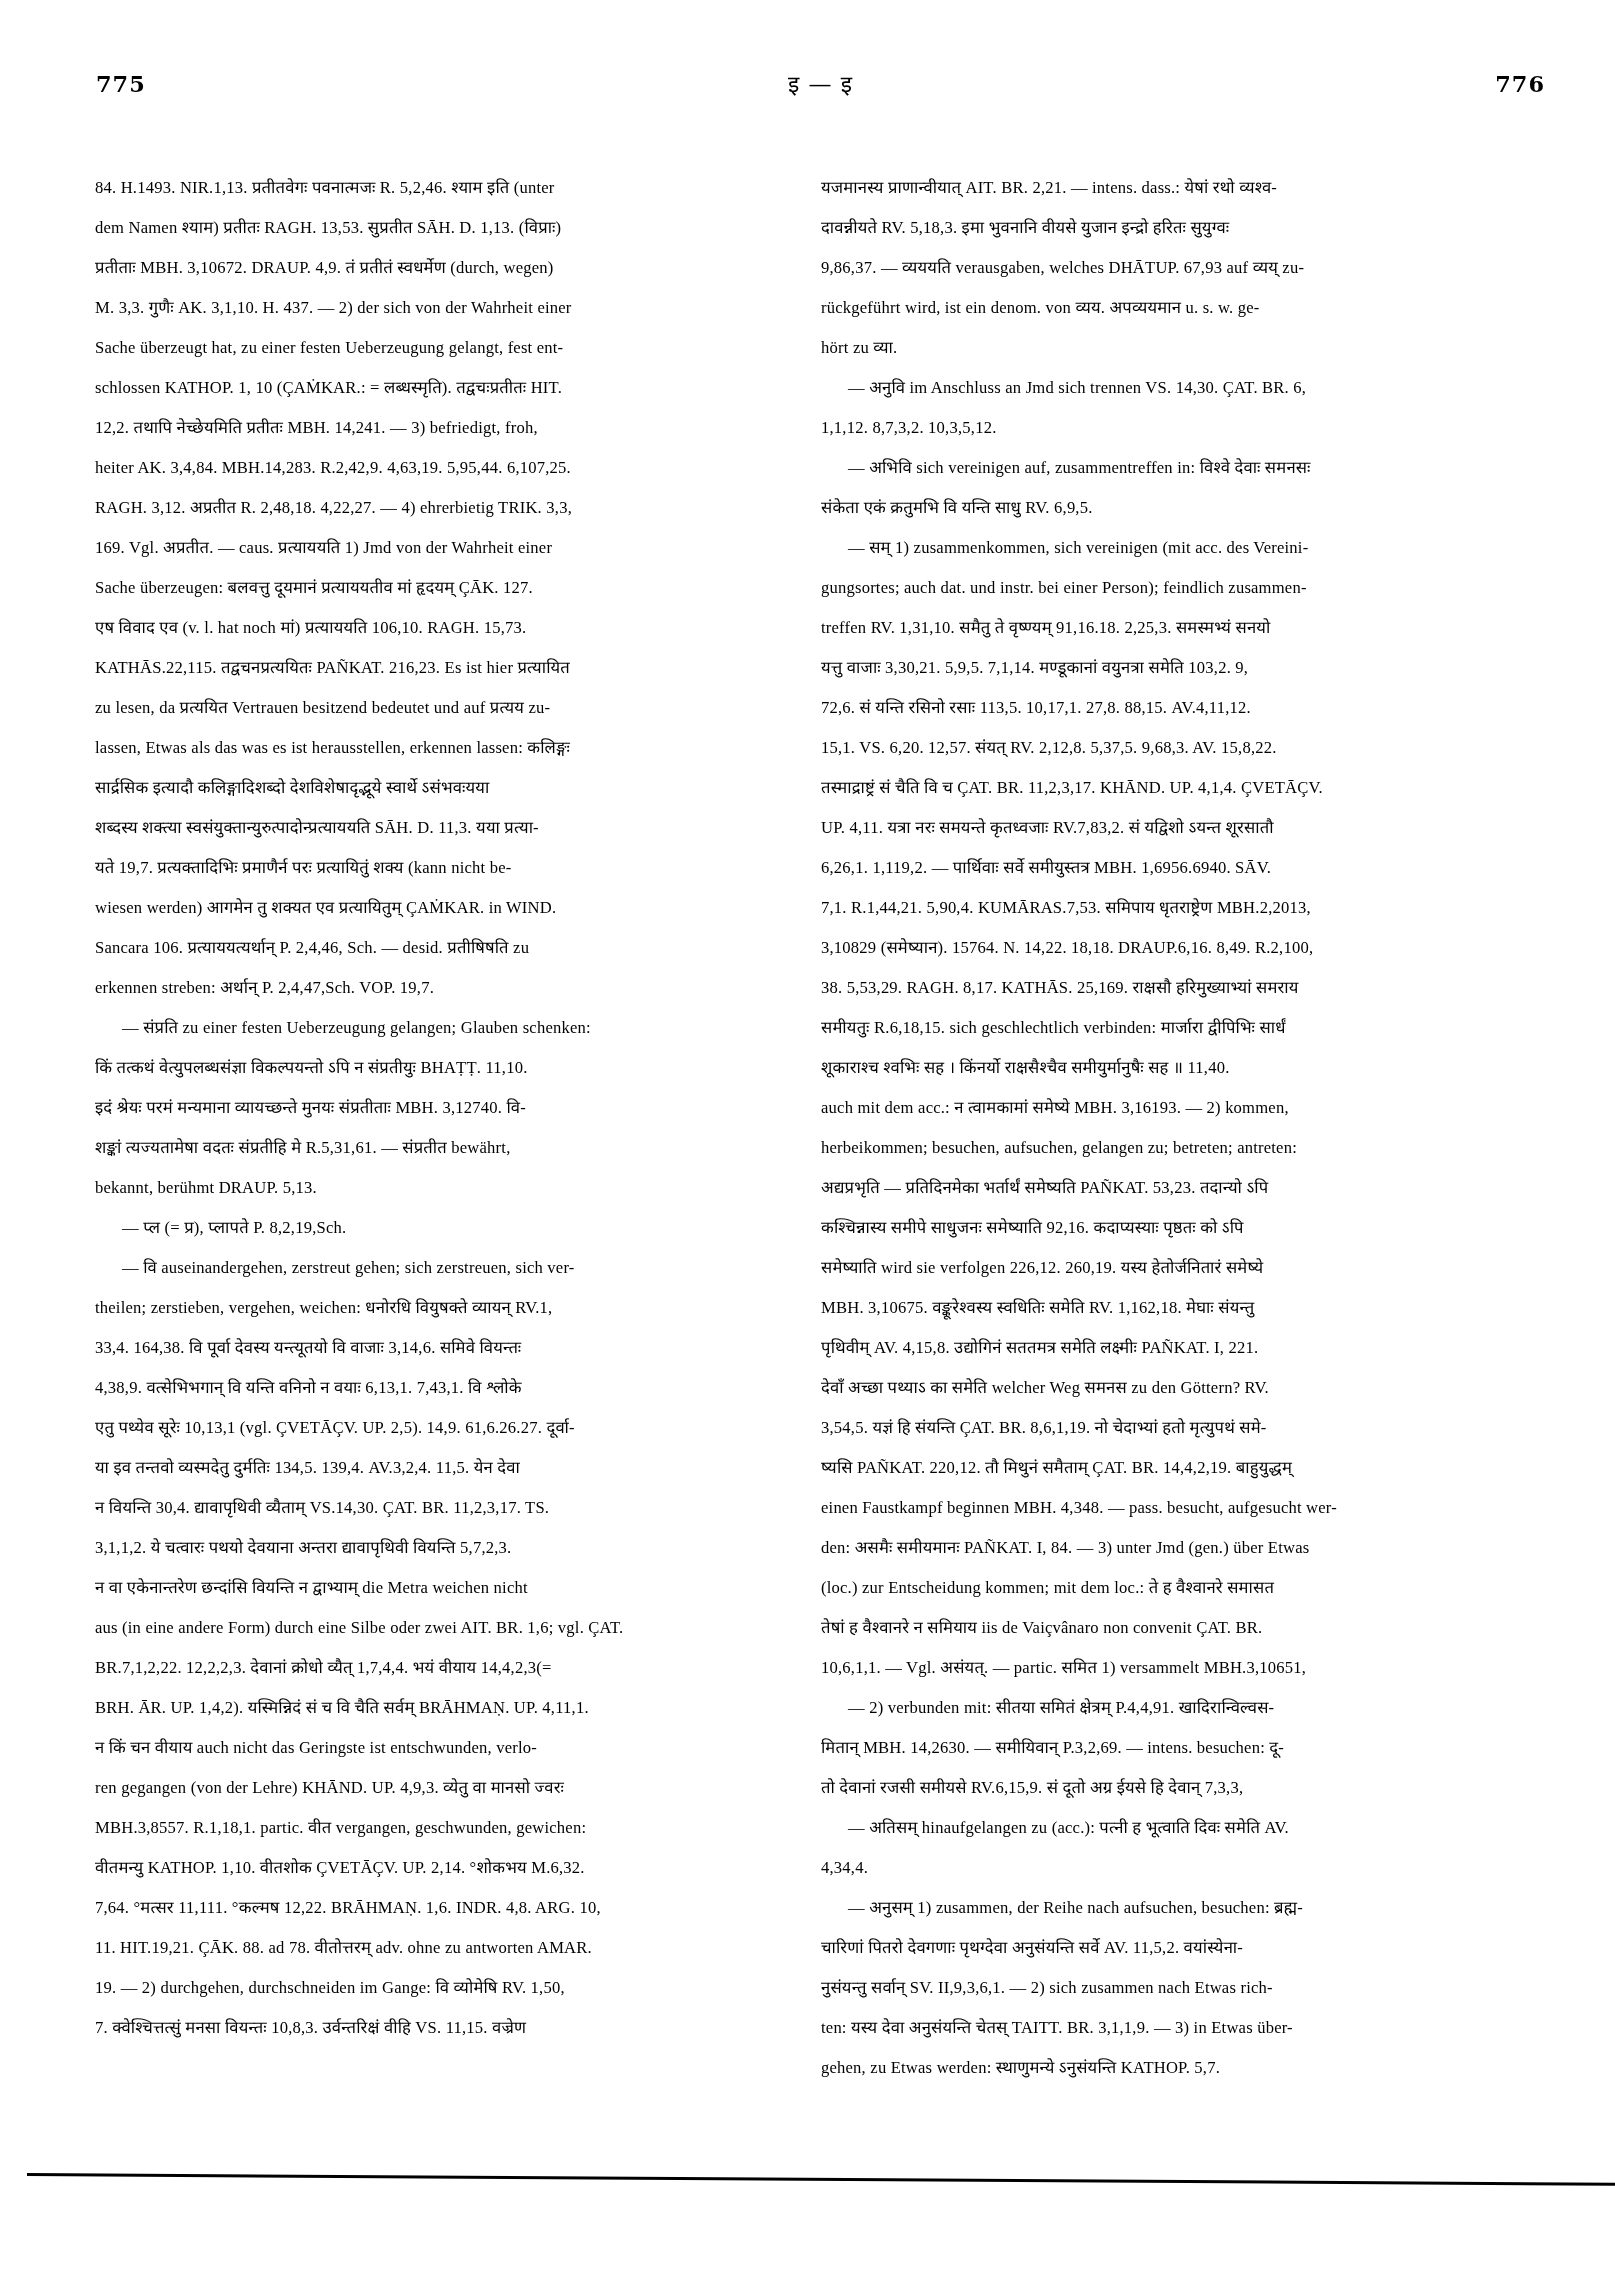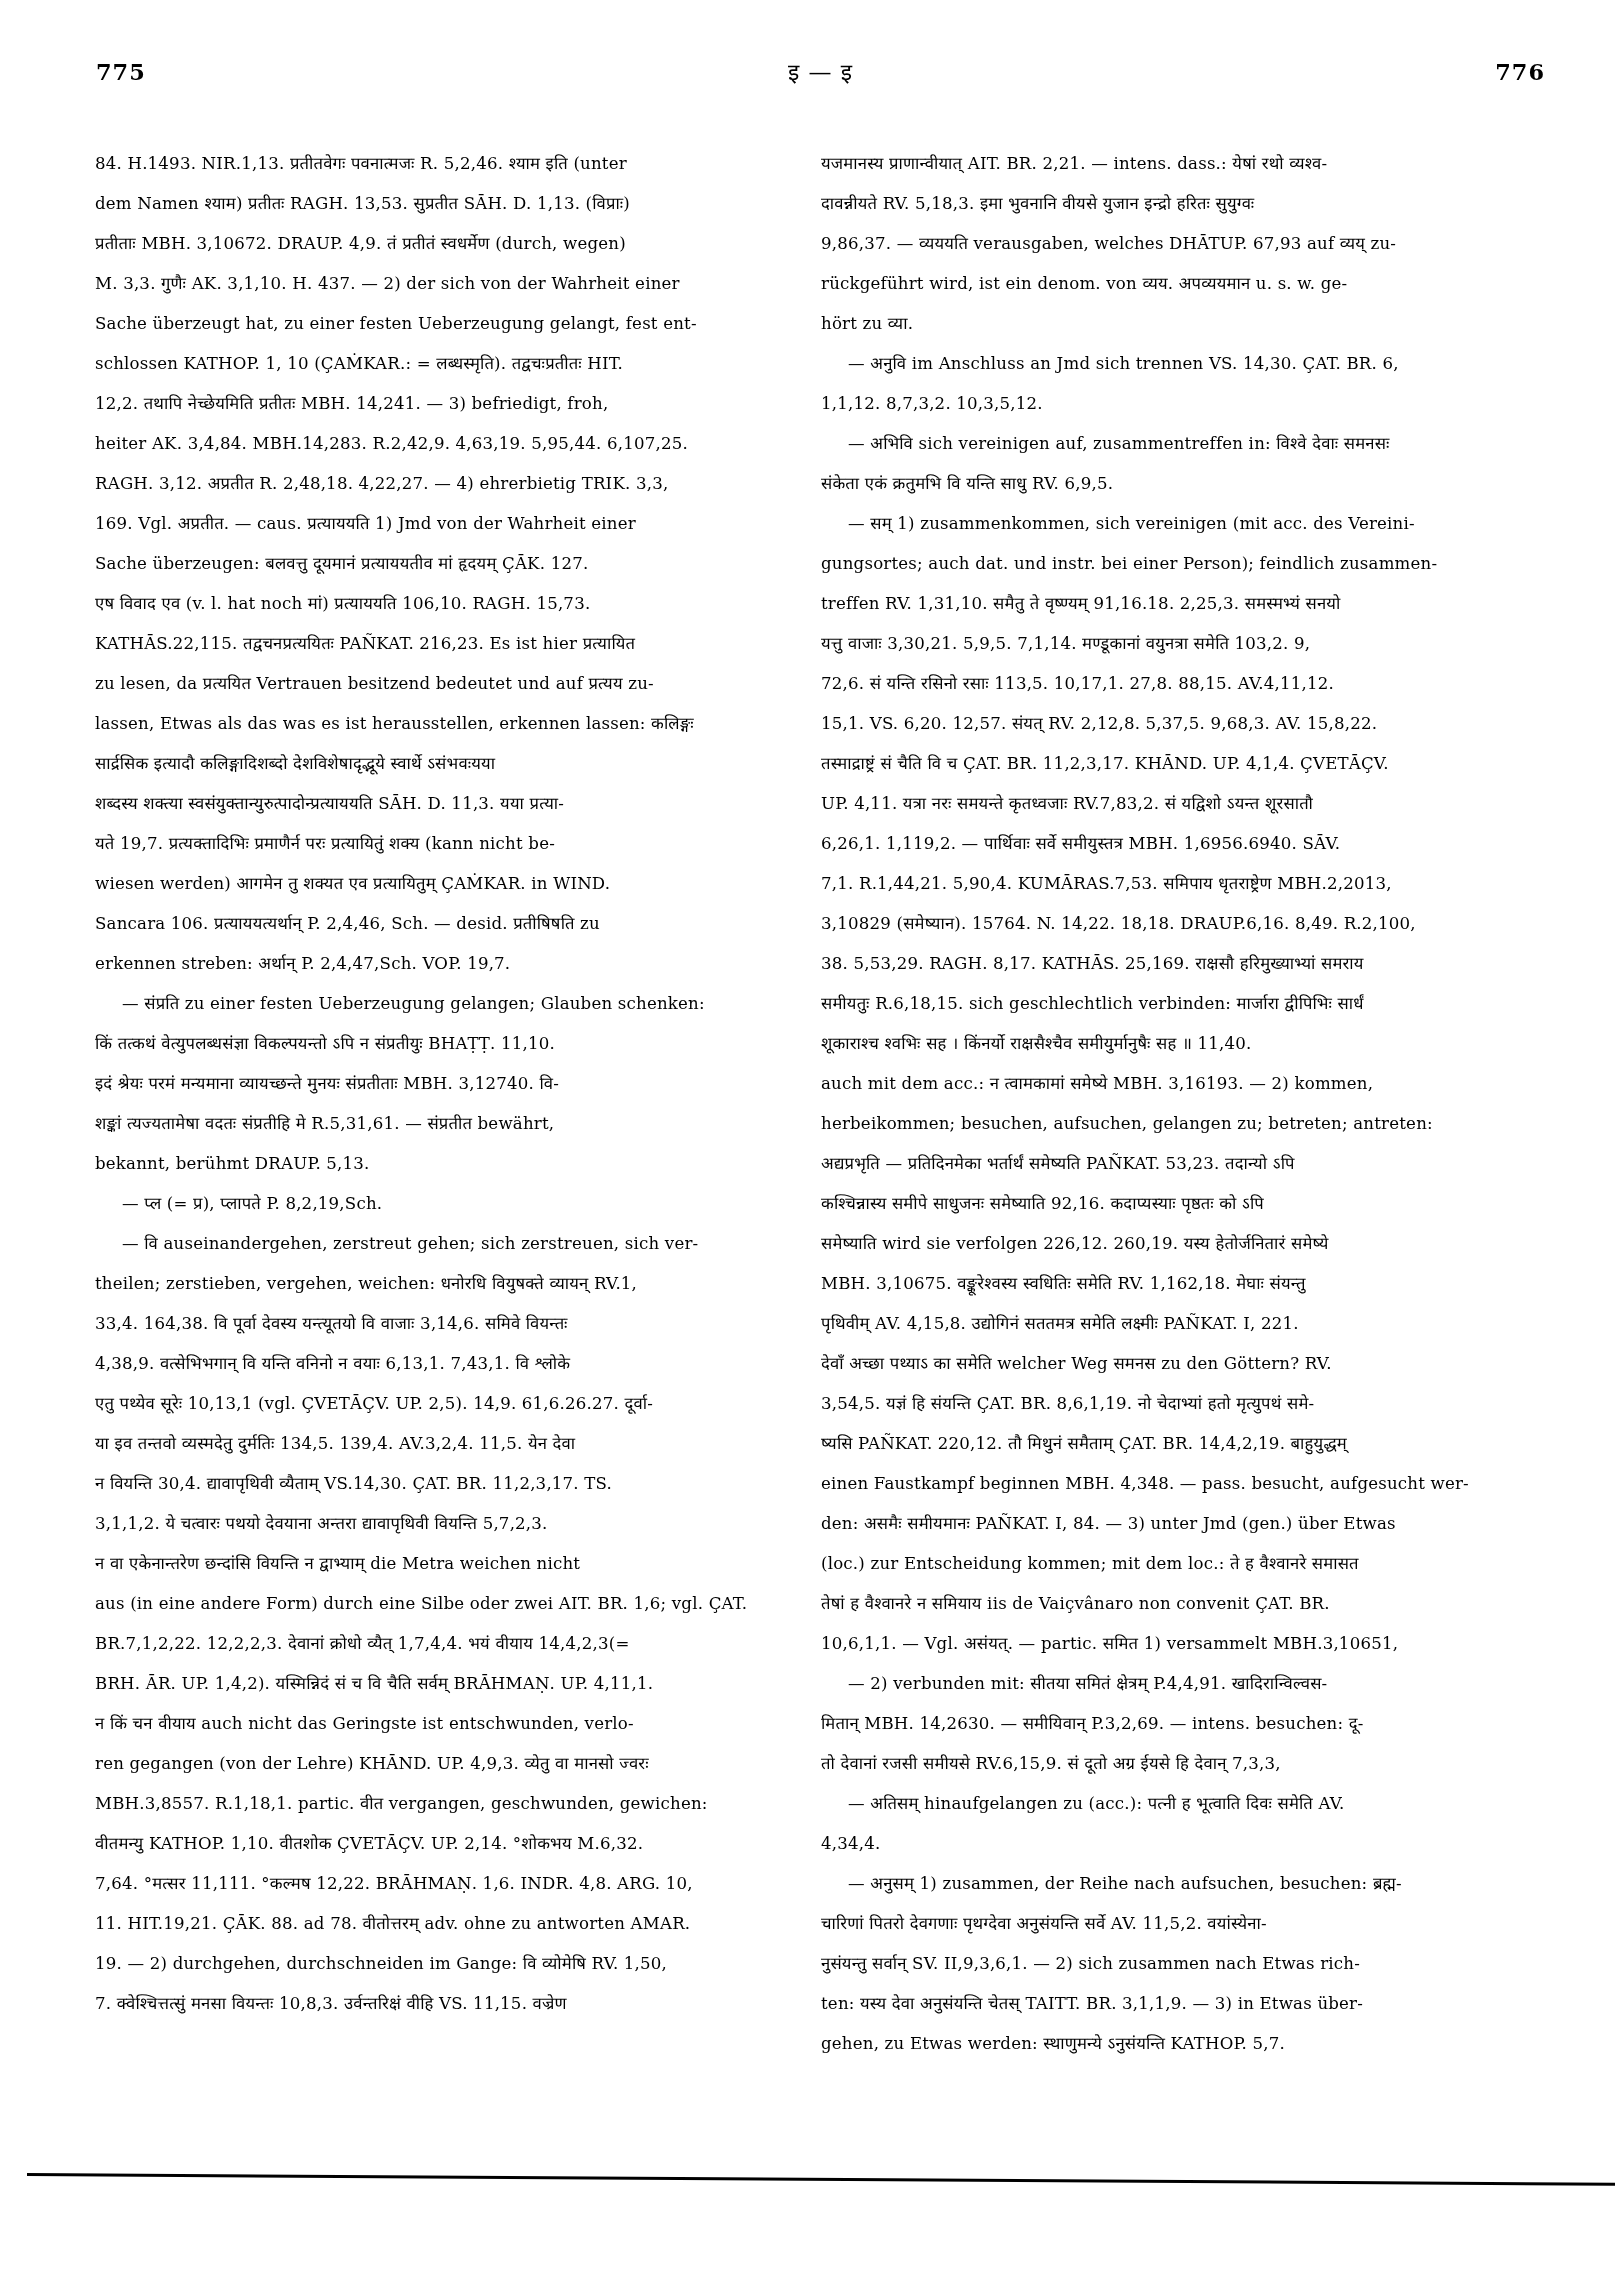--- a/index.html
+++ b/index.html
@@ -3,28 +3,29 @@
 <meta charset="utf-8">
 <style>
   html, body { margin: 0; padding: 0; }
   body {
     width: 1615px; height: 2286px;
     background: #ffffff; color: #000000;
     font-family: "DejaVu Serif", serif;
     position: relative; overflow: hidden;
   }
   .running-head {
-    position: absolute; top: 55px; left: 96px; width: 1449px;
+    position: absolute; top: 67px; left: 96px; width: 1449px;
     display: flex; justify-content: space-between; align-items: baseline;
     font-size: 22.4px; font-weight: bold; letter-spacing: 1px;
   }
   .running-head .center-key { font-size: 23px; font-weight: normal; }
   .col {
-    position: absolute; top: 144px; width: 729px;
+    position: absolute; top: 168px; width: 729px;
     font-size: 16.6px;
+    font-family: Liberation Serif, serif;
   }
   .col-left  { left: 95px; }
   .col-right { left: 821px; }
   .line {
     height: 40px; line-height: 40px;
     white-space: nowrap; overflow: hidden;
     letter-spacing: 0.2px;
   }
   .para-start { text-indent: 27px; }
   .scan-edge {

